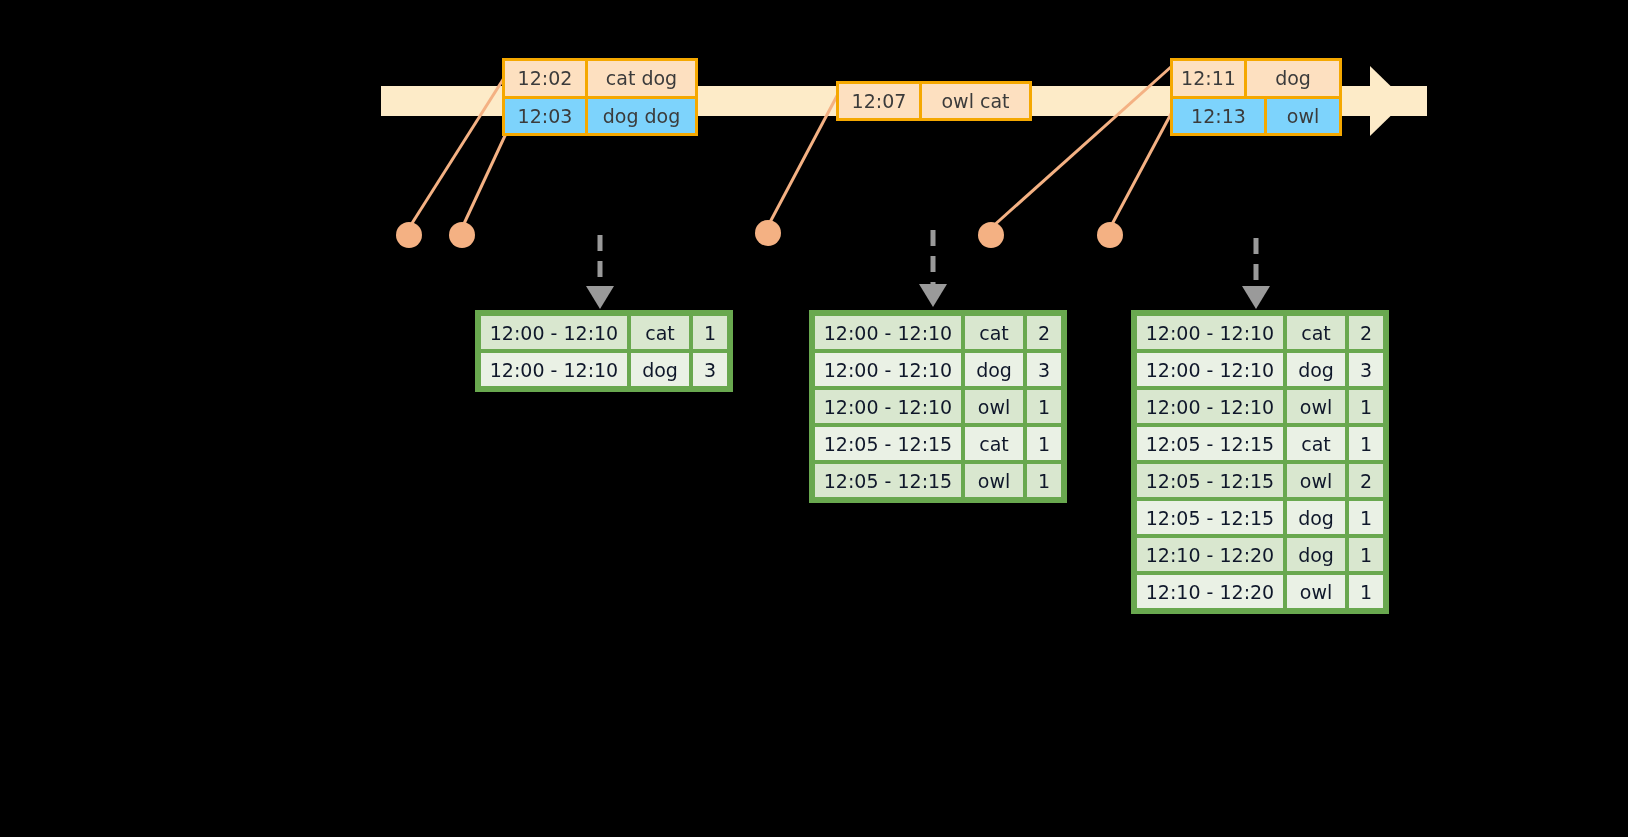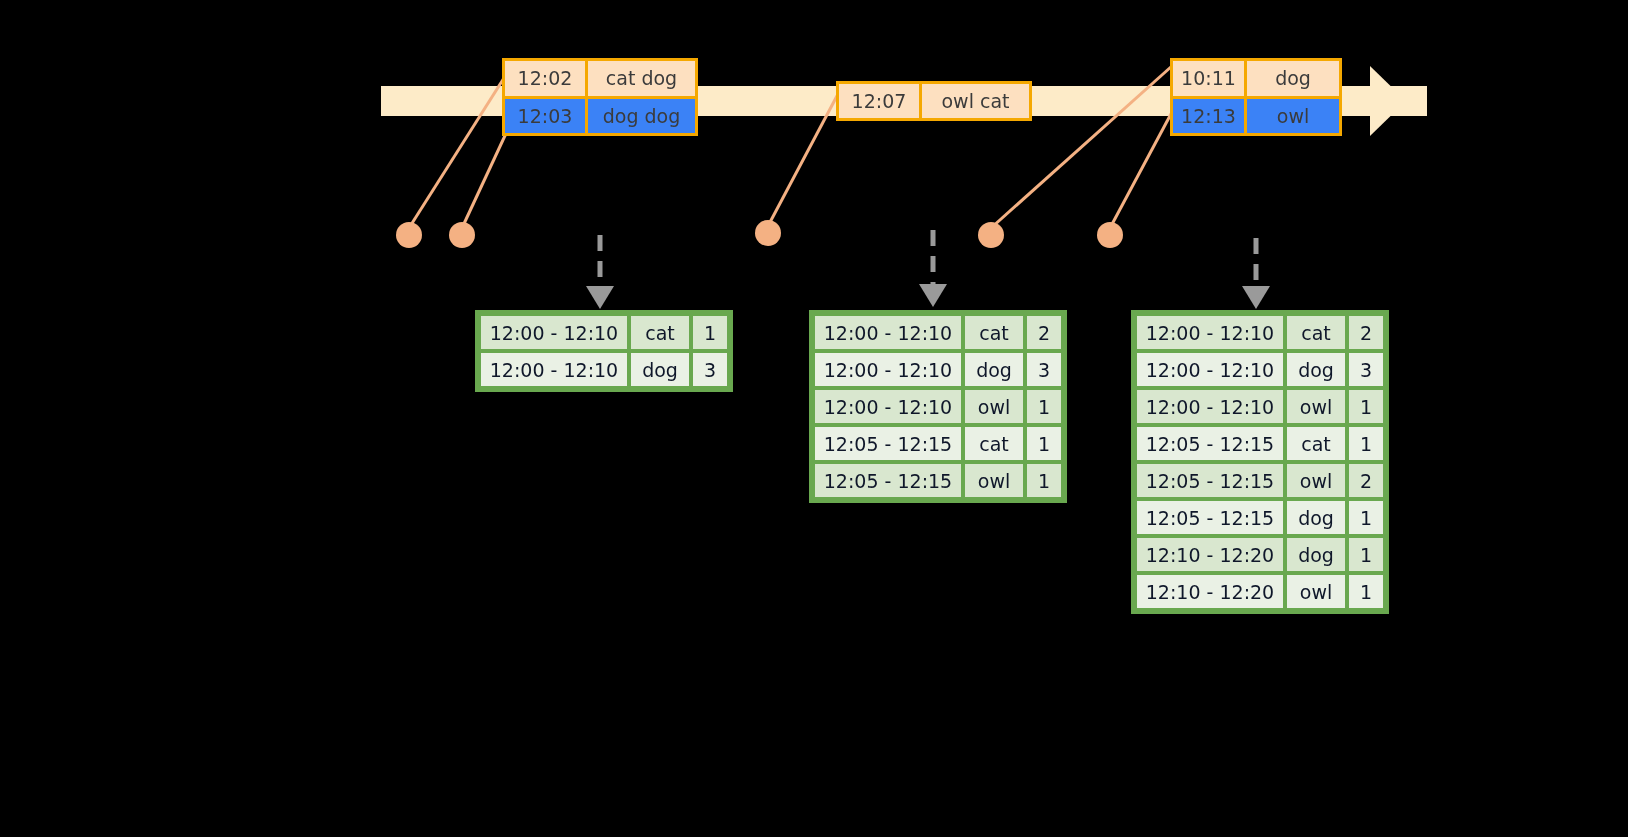--- a/index.html
+++ b/index.html
@@ -13,21 +13,21 @@
   .ev-box{position:absolute;border:3px solid #f5a800;box-sizing:border-box;
           display:flex;flex-direction:column;}
   .ev-row{display:flex;flex:1;}
   .ev-row + .ev-row{border-top:3px solid #f5a800;}
   .ev-time{display:flex;align-items:center;justify-content:center;
            border-right:3px solid #f5a800;box-sizing:border-box;
            font-size:19px;color:#3b3b3b;}
   .ev-words{display:flex;align-items:center;justify-content:center;
             box-sizing:border-box;font-size:19px;color:#3b3b3b;flex:1;border-radius:17px;}
   .shade-a{background:#fde0c0;}
-  .shade-b{background:#3b82f6;}
+  .shade-b{background:#7dd3fc;}
 
   
   .dot{position:absolute;width:26px;height:26px;border-radius:50%;
        background:#f4b183;}
   svg.overlay{position:absolute;left:0;top:0;width:1628px;height:837px;
               pointer-events:none;}
 
   
   .gtable{position:absolute;border:4px solid #69a84f;box-sizing:border-box;}
   .grow{display:flex;}
@@ -83,25 +83,25 @@
 
   <div class="ev-box" style="left:836px;top:81px;width:196px;height:40px;">
     <div class="ev-row shade-a">
       <div class="ev-time" style="width:83px;">12:07</div>
       <div class="ev-words">owl cat</div>
     </div>
   </div>
 
   <div class="ev-box" style="left:1170px;top:58px;width:172px;height:78px;">
     <div class="ev-row shade-a">
-      <div class="ev-time" style="width:74px;">10:11</div>
+      <div class="ev-time" style="width:74px;">12:11</div>
       <div class="ev-words">dog</div>
     </div>
     <div class="ev-row shade-b">
-      <div class="ev-time" style="width:74px;">12:13</div>
+      <div class="ev-time" style="width:94px;">12:13</div>
       <div class="ev-words">owl</div>
     </div>
   </div>
 
   <div class="dot" style="left:396px;top:222px;"></div>
   <div class="dot" style="left:449px;top:222px;"></div>
   <div class="dot" style="left:755px;top:220px;"></div>
   <div class="dot" style="left:978px;top:222px;"></div>
   <div class="dot" style="left:1097px;top:222px;"></div>
 

